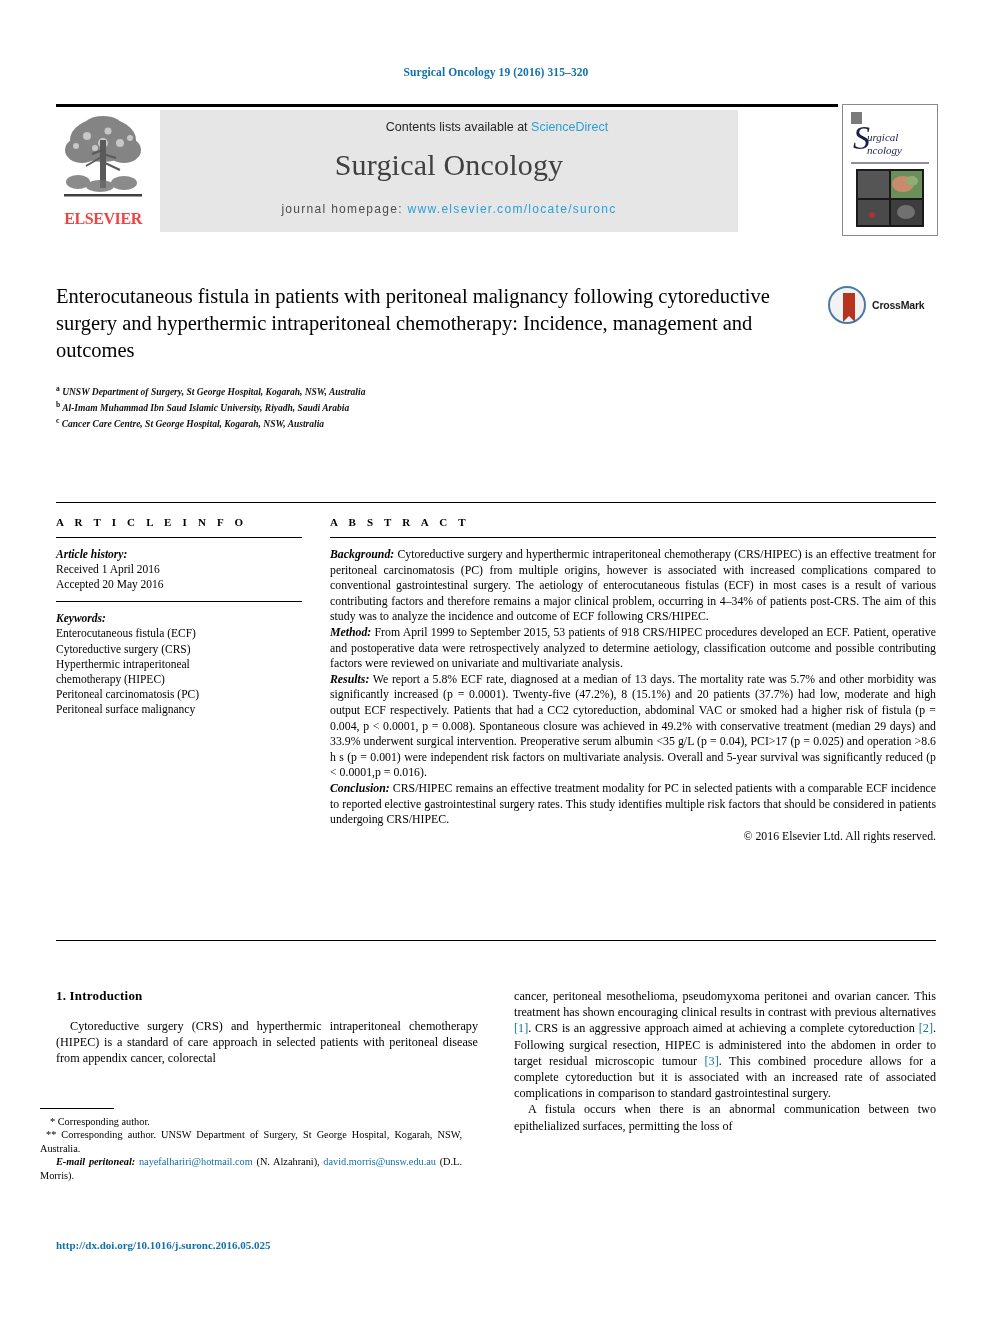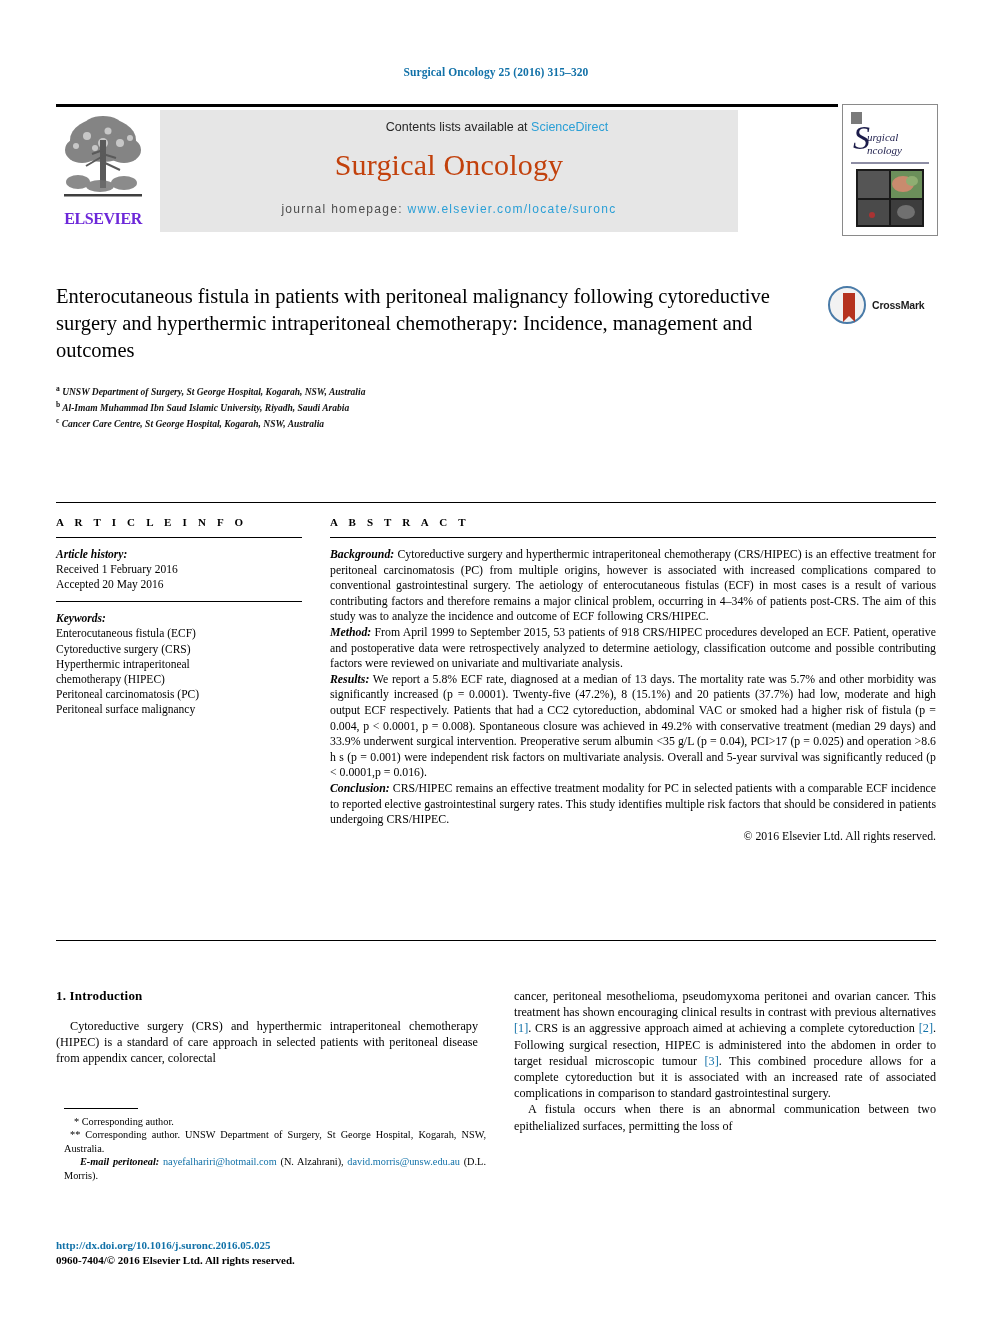--- a/index.html
+++ b/index.html
@@ -63,21 +63,21 @@
   }
   .elsevier-word {
     position: absolute;
     left: 0; top: 100px;
     width: 86px;
     text-align: center;
     font-family: "Liberation Serif", serif;
     font-size: 16px;
     font-weight: bold;
     letter-spacing: -0.4px;
-    color: #6d28d9;
+    color: #ef4444;
   }
   .sd-band {
     position: absolute;
     left: 104px; top: 6px;
     width: 578px;
     height: 122px;
     background: #e6e6e6;
   }
   .sd-contents {
     position: absolute;
@@ -91,21 +91,21 @@
   .sd-contents .sd-link {
     color: #2a9fd6;
   }
   .journal-title {
     position: absolute;
     left: 0; top: 38px;
     width: 578px;
     text-align: center;
     font-family: "Liberation Serif", serif;
     font-size: 30px;
-    color: #c2410c;
+    color: #404040;
     letter-spacing: 0.2px;
   }
   .homepage-line {
     position: absolute;
     left: 0; top: 92px;
     width: 578px;
     text-align: center;
     font-family: "Liberation Sans", sans-serif;
     font-size: 12px;
     letter-spacing: 1.3px;
@@ -312,21 +312,21 @@
     text-indent: 14px;
   }
   .body-p + .body-p { margin-top: 0; }
   .ref {
     color: #1171a8;
   }
 
   
   .footnotes {
     position: absolute;
-    left: 64px; top: 1108px;
+    left: 40px; top: 1108px;
     width: 422px;
   }
   .fn-rule {
     width: 74px;
     height: 1px;
     background: #000;
     margin-bottom: 6px;
   }
   .fn-line {
     font-size: 10.3px;
@@ -357,21 +357,21 @@
     line-height: 14.5px;
     font-weight: bold;
     color: #000;
   }
 </style>
 </head>
 <body>
 
 <div class="page">
 
-  <div class="running-head">Surgical Oncology 25 (2016) 315–320</div>
+  <div class="running-head">Surgical Oncology 19 (2016) 315–320</div>
 
   <div class="masthead">
     <div class="masthead-rule"></div>
 
     <div class="elsevier-logo">
       <div class="tree-box">
         <svg width="82" height="98" viewBox="0 0 82 98" xmlns="http://www.w3.org/2000/svg">
           <g fill="#6f6f6f" opacity="0.85">
             <ellipse cx="41" cy="30" rx="33" ry="22"></ellipse>
             <ellipse cx="20" cy="40" rx="17" ry="13"></ellipse>
@@ -450,21 +450,21 @@
   </div>
 
   <div class="info-abstract">
     <div class="rule-top"></div>
 
     <div class="col-info">
       <div class="sec-head">A R T I C L E  I N F O</div>
       <div class="hr-thin"></div>
       <div class="info-text">
         <div class="hist-label">Article history:</div>
-        <div>Received 1 February 2016</div>
+        <div>Received 1 April 2016</div>
         <div>Accepted 20 May 2016</div>
       </div>
       <div class="kw-block">
         <div class="hr-thin"></div>
         <div class="info-text">
           <div class="kw-label">Keywords:</div>
           <div>Enterocutaneous fistula (ECF)</div>
           <div>Cytoreductive surgery (CRS)</div>
           <div>Hyperthermic intraperitoneal</div>
           <div>chemotherapy (HIPEC)</div>
@@ -502,16 +502,15 @@
 
   <div class="footnotes">
     <div class="fn-rule"></div>
     <div class="fn-line" style="text-indent:10px">* Corresponding author.</div>
     <div class="fn-line" style="text-indent:6px">** Corresponding author. UNSW Department of Surgery, St George Hospital, Kogarah, NSW, Australia.</div>
     <div class="fn-line fn-email"><span class="lbl">E-mail peritoneal:</span> <span class="link-blue">nayefalhariri@hotmail.com</span><span> (N. Alzahrani), </span><span class="link-blue">david.morris@unsw.edu.au</span><span> (D.L. Morris).</span></div>
   </div>
 
   <div class="doi-block">
     <div class="doi-line">http://dx.doi.org/10.1016/j.suronc.2016.05.025</div>
-    <div class="issn-line">0960-7404/© 2016 Elsevier Ltd. All rights reserved.</div>
   </div>
 
 </div>
 
 </body></html>

